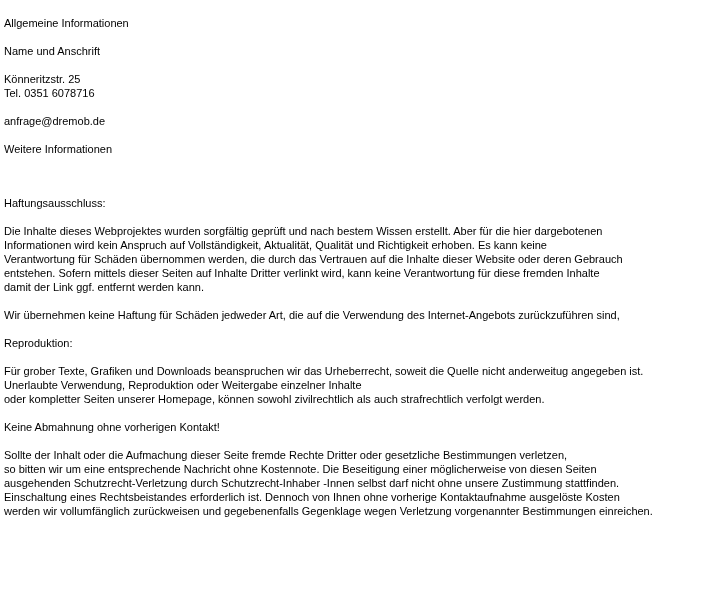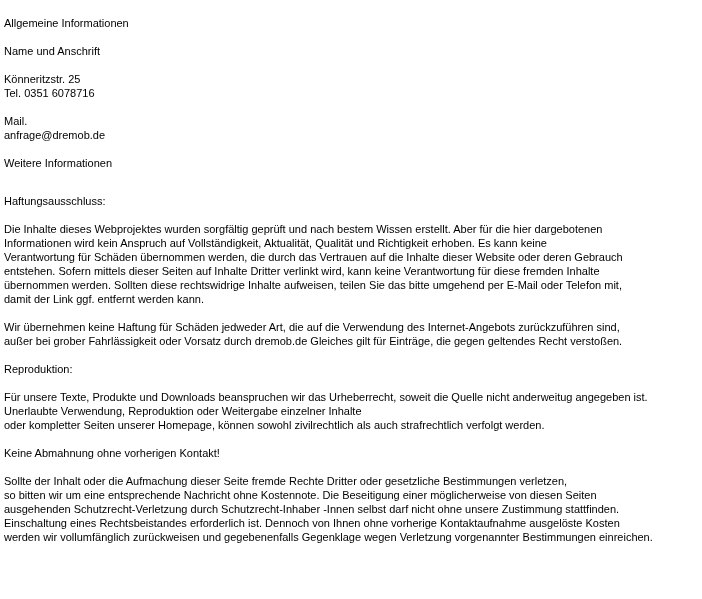--- a/index.html
+++ b/index.html
@@ -16,63 +16,60 @@
     line-height: 14px;
     color: #000000;
   }
   .page {
     padding: 16px 0 0 4px;
   }
   .line {
     white-space: pre;
   }
   .block-gap1 { margin-bottom: 14px; }  
-  .block-gap2 { margin-bottom: 24px; }  
+  .block-gap2 { margin-bottom: 40px; }  
 </style>
 </head>
 <body>
 
 <div class="page">
 
   <div class="line block-gap1">Allgemeine Informationen</div>
 
   <div class="line block-gap1">Name und Anschrift</div>
 
   <div class="block-gap1">
     <div class="line">Könneritzstr. 25</div>
     <div class="line">Tel. 0351 6078716</div>
   </div>
 
   <div class="block-gap1">
-    <div class="line">Mail.</div>
     <div class="line">anfrage@dremob.de</div>
   </div>
 
   <div class="line block-gap2">Weitere Informationen</div>
 
   <div class="line block-gap1">Haftungsausschluss:</div>
 
   <div class="block-gap1">
     <div class="line">Die Inhalte dieses Webprojektes wurden sorgfältig geprüft und nach bestem Wissen erstellt. Aber für die hier dargebotenen</div>
     <div class="line">Informationen wird kein Anspruch auf Vollständigkeit, Aktualität, Qualität und Richtigkeit erhoben. Es kann keine</div>
     <div class="line">Verantwortung für Schäden übernommen werden, die durch das Vertrauen auf die Inhalte dieser Website oder deren Gebrauch</div>
     <div class="line">entstehen. Sofern mittels dieser Seiten auf Inhalte Dritter verlinkt wird, kann keine Verantwortung für diese fremden Inhalte</div>
-    <div class="line">übernommen werden. Sollten diese rechtswidrige Inhalte aufweisen, teilen Sie das bitte umgehend per E-Mail oder Telefon mit,</div>
     <div class="line">damit der Link ggf. entfernt werden kann.</div>
   </div>
 
   <div class="block-gap1">
     <div class="line">Wir übernehmen keine Haftung für Schäden jedweder Art, die auf die Verwendung des Internet-Angebots zurückzuführen sind,</div>
-    <div class="line">außer bei grober Fahrlässigkeit oder Vorsatz durch dremob.de Gleiches gilt für Einträge, die gegen geltendes Recht verstoßen.</div>
   </div>
 
   <div class="line block-gap1">Reproduktion:</div>
 
   <div class="block-gap1">
-    <div class="line">Für unsere Texte, Produkte und Downloads beanspruchen wir das Urheberrecht, soweit die Quelle nicht anderweitug angegeben ist.</div>
+    <div class="line">Für grober Texte, Grafiken und Downloads beanspruchen wir das Urheberrecht, soweit die Quelle nicht anderweitug angegeben ist.</div>
     <div class="line">Unerlaubte Verwendung, Reproduktion oder Weitergabe einzelner Inhalte</div>
     <div class="line">oder kompletter Seiten unserer Homepage, können sowohl zivilrechtlich als auch strafrechtlich verfolgt werden.</div>
   </div>
 
   <div class="line block-gap1">Keine Abmahnung ohne vorherigen Kontakt!</div>
 
   <div>
     <div class="line">Sollte der Inhalt oder die Aufmachung dieser Seite fremde Rechte Dritter oder gesetzliche Bestimmungen verletzen,</div>
     <div class="line">so bitten wir um eine entsprechende Nachricht ohne Kostennote. Die Beseitigung einer möglicherweise von diesen Seiten</div>
     <div class="line">ausgehenden Schutzrecht-Verletzung durch Schutzrecht-Inhaber -Innen selbst darf nicht ohne unsere Zustimmung stattfinden.</div>

